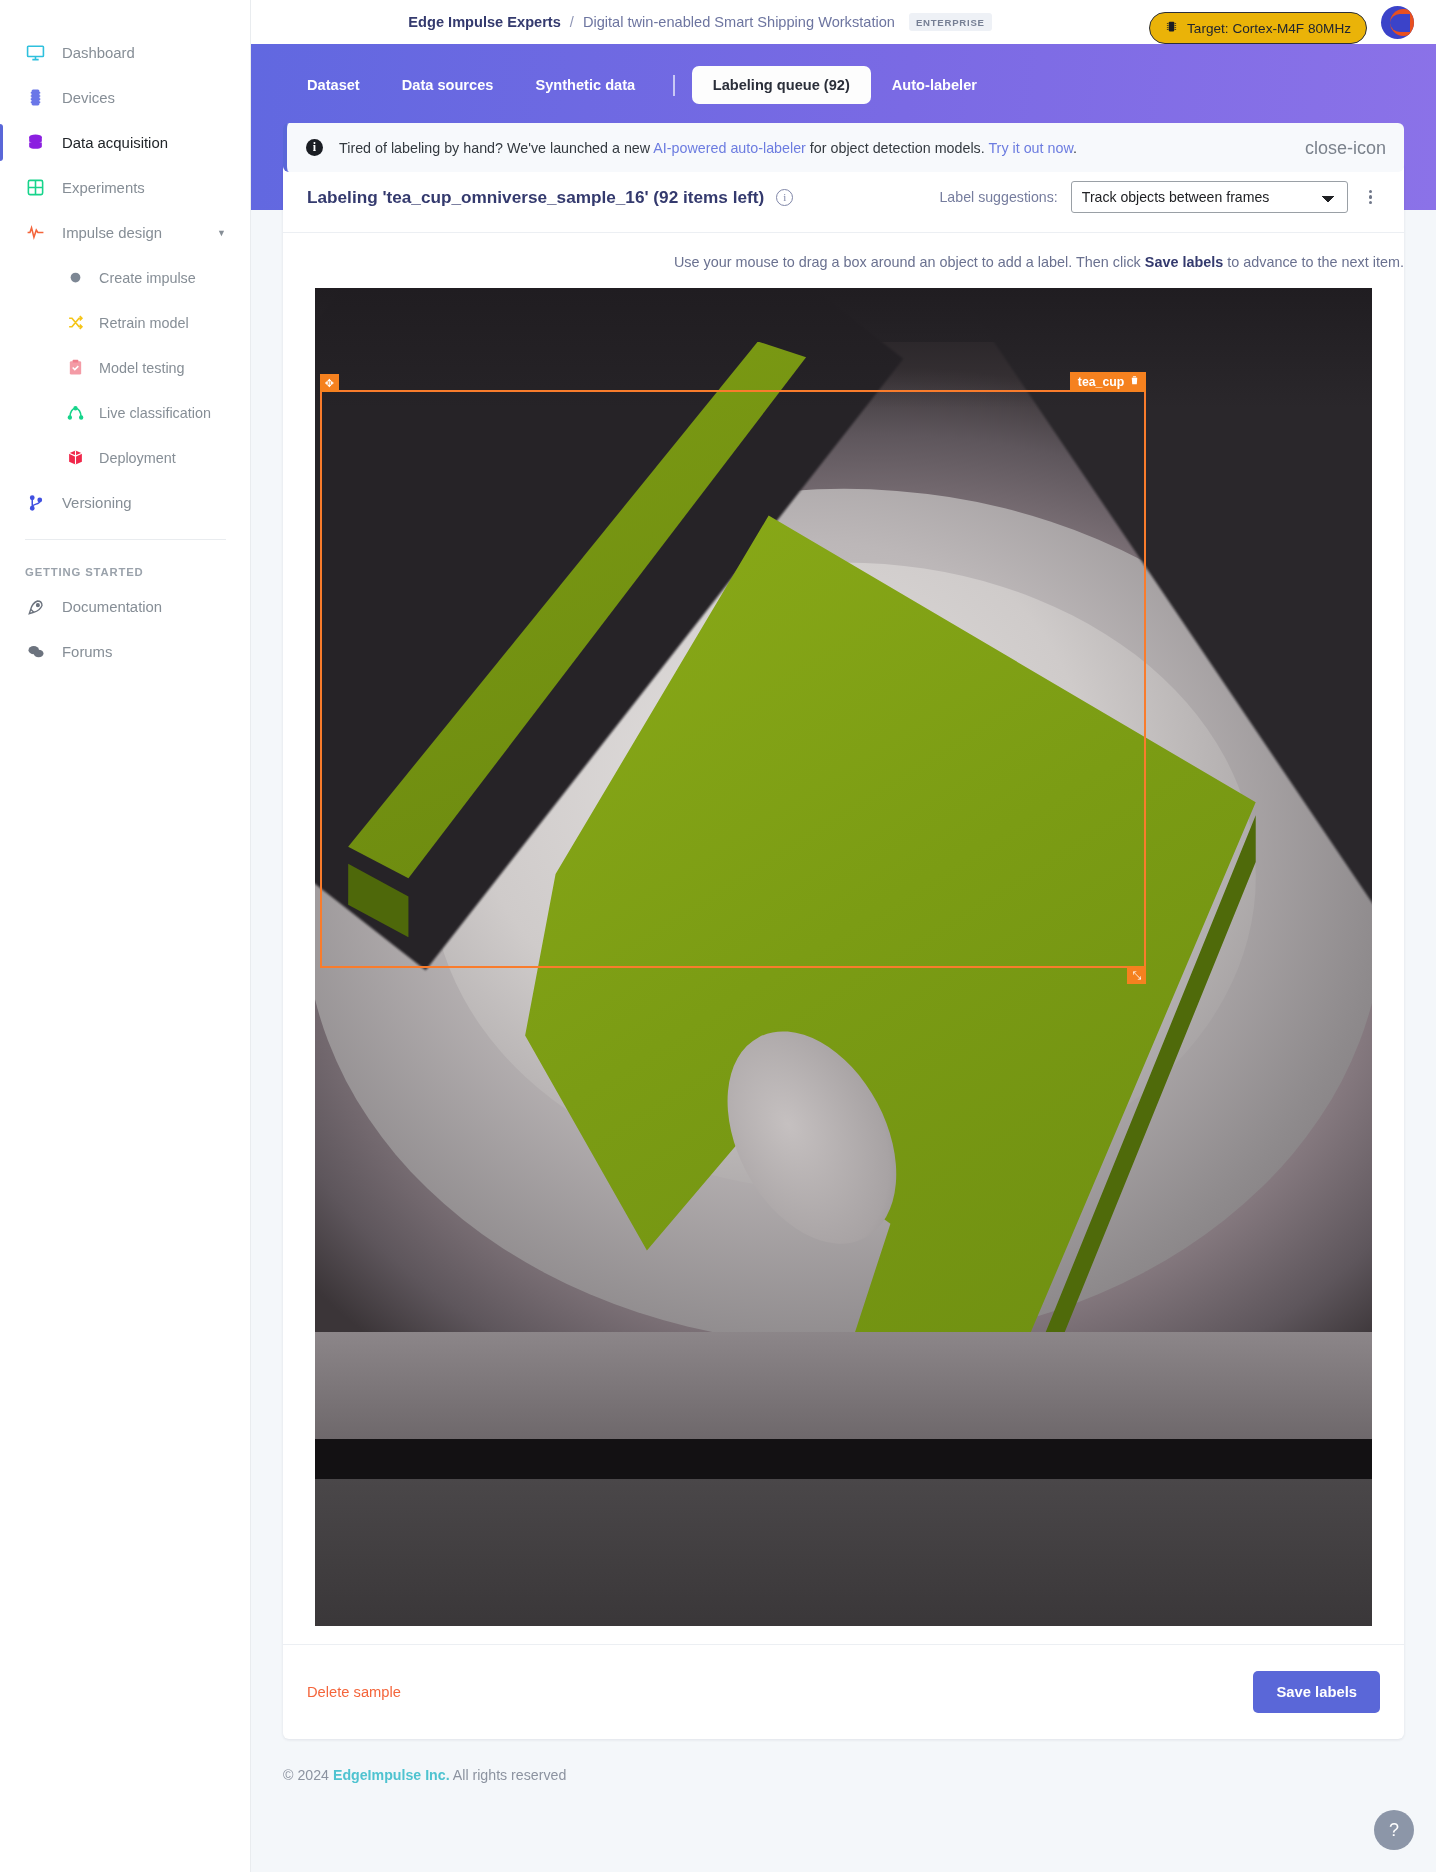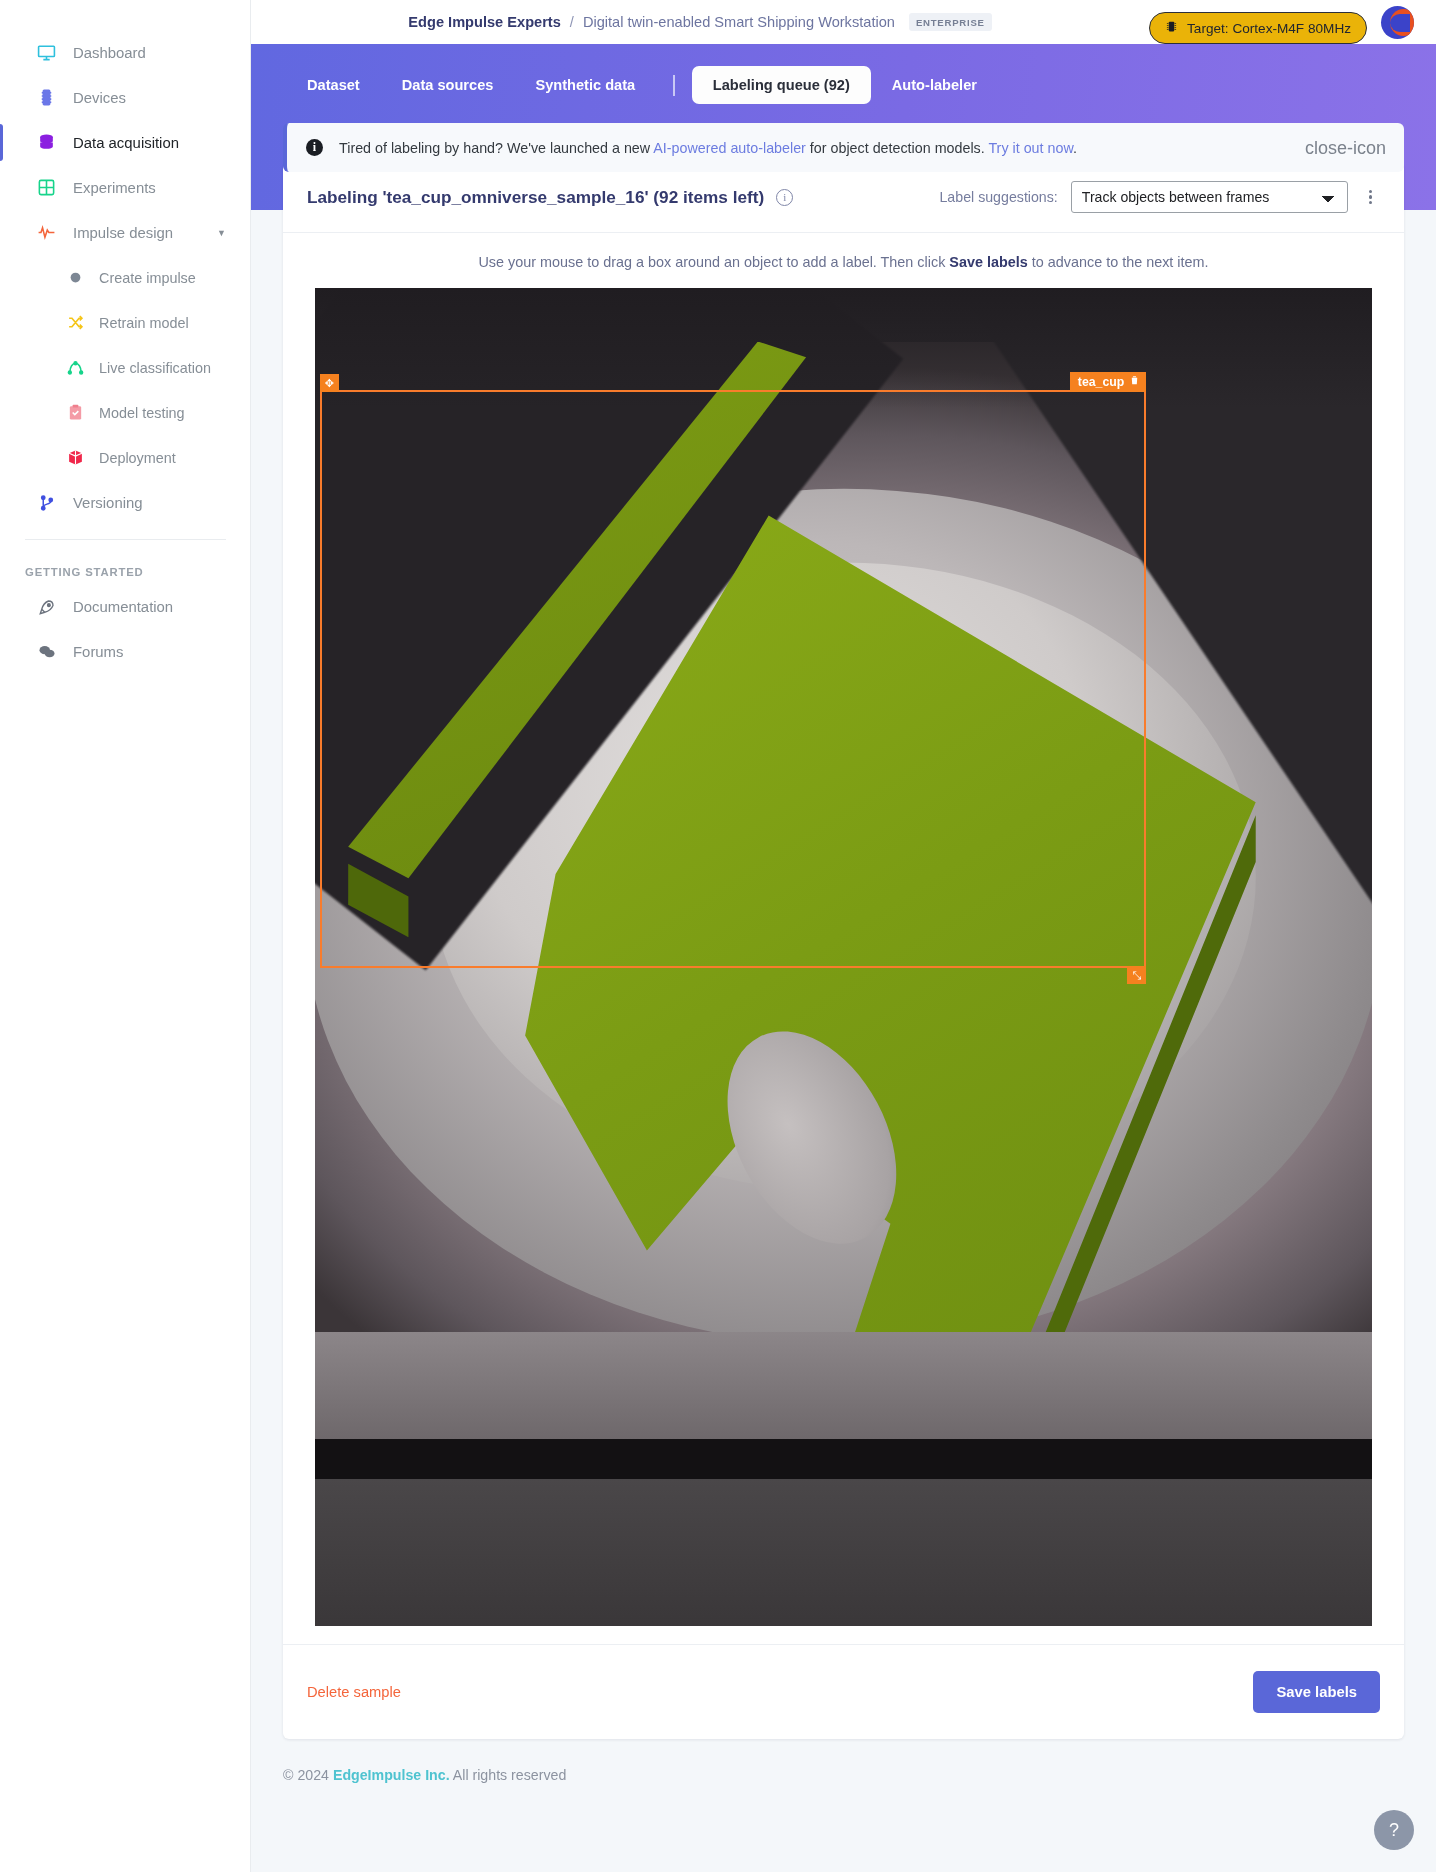--- a/index.html
+++ b/index.html
@@ -21,21 +21,21 @@
   .logo-mark i { position: absolute; display: block; border-radius: 6px; }
   .lb1 { background: #2ec0dd; left: 6px;  top: 3px;  width: 29px; height: 7px; }
   .lb2 { background: #8bc514; left: 2px;  top: 13px; width: 23px; height: 7px; }
   .lb3 { background: #f7a823; left: 28px; top: 13px; width: 13px; height: 7px; }
   .lb4 { background: #ed5a40; left: 0px;  top: 23px; width: 33px; height: 7px; }
   .logo-text { font-size: 19.5px; font-weight: 700; letter-spacing: .3px; color: #18191b; }
 
   .nav { padding-top: 30px; }
   .nav-item {
     display: flex; align-items: center; gap: 16px;
-    height: 45px; padding-left: 36px; position: relative;
+    height: 45px; padding-left: 25px; position: relative;
     font-size: 14.9px; color: #868e96; cursor: pointer;
   }
   .nav-item.active { color: #212529; }
   .nav-item.active::before {
     content: ""; position: absolute; left: 0; top: 4px;
     width: 3px; height: 37px; background: #5a67d8; border-radius: 0 3px 3px 0;
   }
   .nav-ico { width: 21px; height: 21px; display: flex; align-items: center; justify-content: center; flex: none; }
   .nav-sub {
     display: flex; align-items: center; gap: 15px;
@@ -134,21 +134,21 @@
     font-size: 14.1px; color: #202124; padding: 7px 34px 7px 10px;
     font-family: "Liberation Sans", sans-serif;
     appearance: none; cursor: pointer; width: 277px;
     background-image: linear-gradient(45deg, transparent 50%, #202124 50%), linear-gradient(135deg, #202124 50%, transparent 50%);
     background-position: calc(100% - 19px) 14px, calc(100% - 13px) 14px;
     background-size: 6px 6px, 6px 6px; background-repeat: no-repeat;
   }
   .kebab { display: flex; flex-direction: column; gap: 2.6px; padding: 6px 8px; cursor: pointer; }
   .kebab i { width: 3.2px; height: 3.2px; border-radius: 50%; background: #707789; display: block; }
 
-  .hint { text-align: center; font-size: 14.4px; color: #6a7190; padding: 21px 0 18px; }
+  .hint { text-align: right; font-size: 14.4px; color: #6a7190; padding: 21px 0 18px; }
   .hint b { color: #343a6e; font-weight: 700; }
 
   
   .canvas-wrap { padding: 0 32px; }
   .canvas {
     position: relative; width: 100%; height: 1338px; overflow: hidden;
     background: #2f2c30;
   }
   .scene { position: absolute; inset: 0; }
   .bg-dark { position: absolute; inset: 0; background: linear-gradient(180deg,#2b282c 0%,#201e22 100%); }
@@ -335,39 +335,39 @@
           <svg width="17" height="17" viewBox="0 0 24 24" fill="none" stroke="#f5c518" stroke-width="2.4">
             <path d="M3 6h4l10 12h4M3 18h4l10-12h4"></path>
               <path d="M18 3l3 3-3 3M18 15l3 3-3 3"></path>
           </svg>
         </span>
         <span>Retrain model</span>
       </div>
 
       <div class="nav-sub">
         <span class="nav-ico">
+          <svg width="17" height="17" viewBox="0 0 24 24" fill="#f49ba6">
+            <rect x="4" y="3" width="16" height="19" rx="2"></rect>
+            <rect x="8" y="1" width="8" height="4" rx="1" fill="#ef7f8d"></rect>
+            <path d="M8 12l3 3 5-5" stroke="#fff" stroke-width="2.2" fill="none"></path>
+          </svg>
+        </span>
+        <span>Model testing</span>
+      </div>
+
+      <div class="nav-sub">
+        <span class="nav-ico">
           <svg width="17" height="17" viewBox="0 0 24 24" fill="none" stroke="#17d48b" stroke-width="2.2">
             <path d="M4 19c0-8 4-13 8-13s8 5 8 13"></path>
             <circle cx="4" cy="19" r="2" fill="#17d48b"></circle>
               <circle cx="20" cy="19" r="2" fill="#17d48b"></circle>
             <circle cx="12" cy="6" r="2" fill="#17d48b"></circle>
           </svg>
         </span>
         <span>Live classification</span>
-      </div>
-
-      <div class="nav-sub">
-        <span class="nav-ico">
-          <svg width="17" height="17" viewBox="0 0 24 24" fill="#f49ba6">
-            <rect x="4" y="3" width="16" height="19" rx="2"></rect>
-            <rect x="8" y="1" width="8" height="4" rx="1" fill="#ef7f8d"></rect>
-            <path d="M8 12l3 3 5-5" stroke="#fff" stroke-width="2.2" fill="none"></path>
-          </svg>
-        </span>
-        <span>Model testing</span>
       </div>
 
       <div class="nav-sub">
         <span class="nav-ico">
           <svg width="17" height="17" viewBox="0 0 24 24" fill="#f0264a">
             <path d="M12 2l9 4v12l-9 4-9-4V6z"></path>
             <path d="M12 2v20" stroke="#fff" stroke-width="1.6"></path>
             <path d="M3 6l9 4 9-4" stroke="#fff" stroke-width="1.6" fill="none"></path>
           </svg>
         </span>

